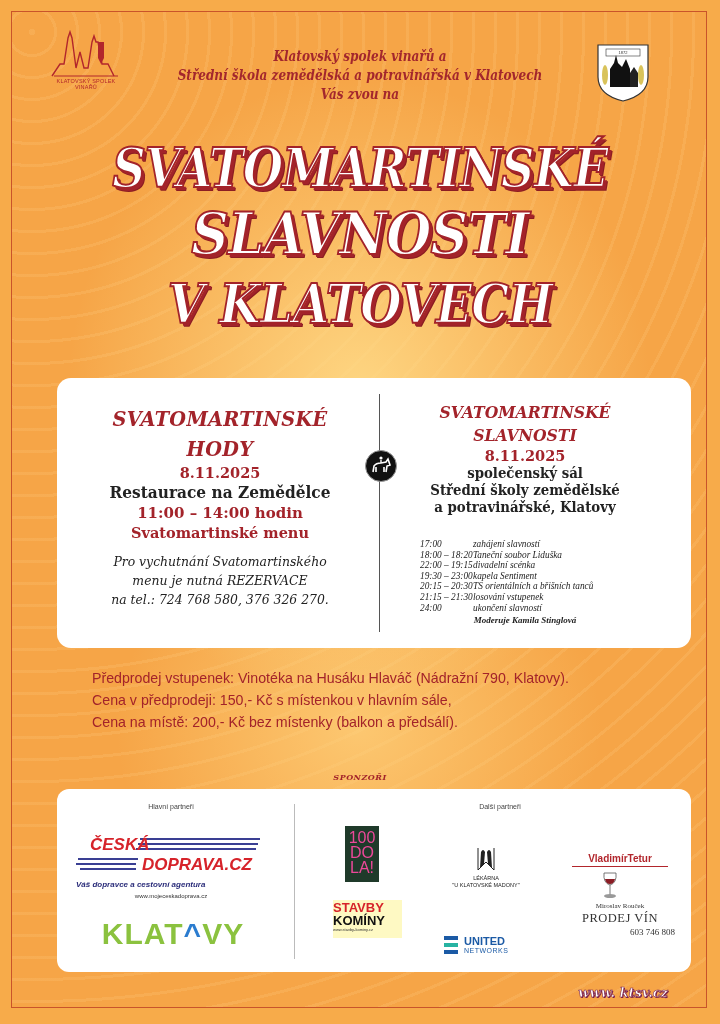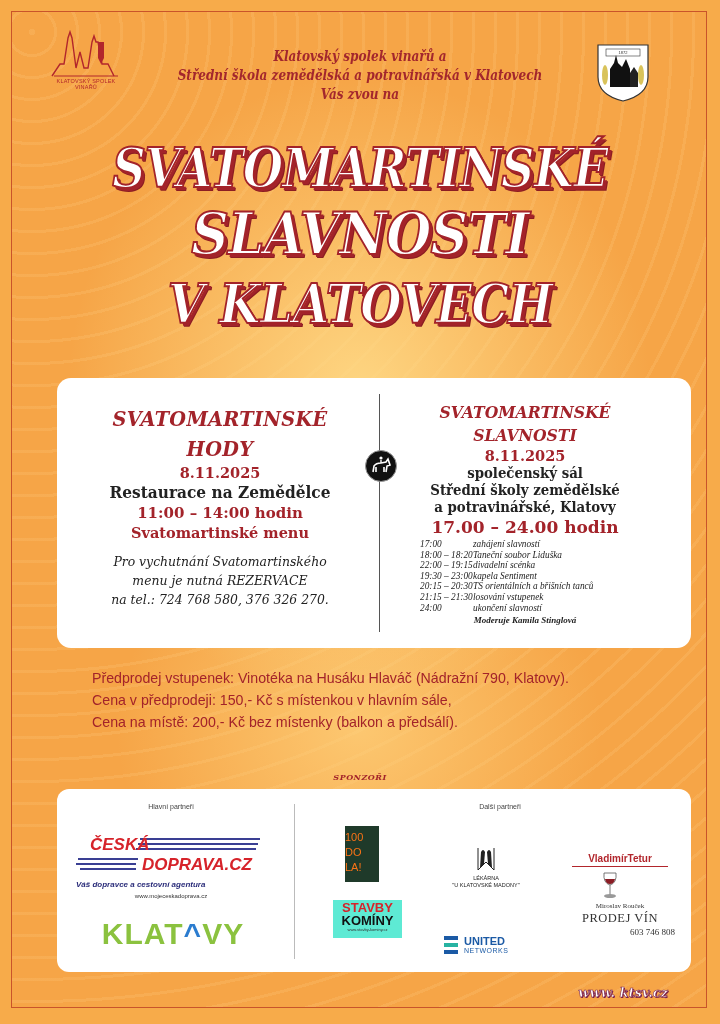--- a/index.html
+++ b/index.html
@@ -121,25 +121,25 @@
     color: #2b2d7a; font-weight: bold; font-style: italic; font-size: 8px;
   }
   .cd-url { left: 76px; top: 893px; width: 190px; text-align: center; color: #333; font-size: 6px; }
   .klatovy {
     left: 88px; top: 917px; width: 170px; text-align: center;
     color: #8bc23f; font-weight: bold; font-size: 30px; letter-spacing: 1px;
   }
   .klatovy .accent { color: #2b7ccf; }
   .sto-dolu {
     left: 345px; top: 826px; width: 34px; height: 56px; background: #1f3a2a;
-    color: #f97316; font-size: 11px; line-height: 15px; text-align: left; padding-top: 4px; box-sizing: border-box;
+    color: #ec4899; font-size: 16px; line-height: 15px; text-align: center; padding-top: 4px; box-sizing: border-box;
   }
   .stavby {
-    left: 333px; top: 900px; width: 69px; height: 38px; background: #5eead4;
-    text-align: center; box-sizing: border-box; padding-top: 1px;
+    left: 333px; top: 900px; width: 69px; height: 38px; background: #fef9c3;
+    text-align: left; box-sizing: border-box; padding-top: 1px;
   }
   .stavby .s1 { color: #d6232a; font-weight: bold; font-size: 13px; line-height: 13px; }
   .stavby .s2 { color: #111; font-weight: bold; font-size: 13px; line-height: 13px; }
   .stavby .s3 { color: #333; font-size: 4px; line-height: 6px; }
   .lekarna-icon { left: 472px; top: 846px; width: 28px; height: 28px; }
   .lekarna-text { left: 436px; top: 875px; width: 100px; text-align: center; font-size: 5.5px; line-height: 7px; color: #222; }
   .united { left: 442px; top: 909px; width: 90px; height: 24px; margin-top: 24px; }
   .united-text1 { position: absolute; left: 22px; top: 2px; color: #1b5aa5; font-weight: bold; font-size: 11px; }
   .united-text2 { position: absolute; left: 22px; top: 14px; color: #1b5aa5; font-size: 7px; letter-spacing: 0.5px; }
   .united-mark { position: absolute; left: 2px; top: 3px; width: 14px; height: 18px; }
@@ -218,21 +218,20 @@
   </div>
 </div>
 
 <div class="col col-right">
   <div class="serif-red h-right">SVATOMARTINSKÉ</div>
   <div class="serif-red h-right">SLAVNOSTI</div>
   <div class="serif-red date">8.11.2025</div>
   <div class="venue venue-right">společenský sál</div>
   <div class="venue venue-right">Střední školy zemědělské</div>
   <div class="venue venue-right">a potravinářské, Klatovy</div>
-  <div class="time-red time-right">17.00 – 24.00 hodin</div>
 </div>
 
 <div class="schedule">
   <div class="sch-row">
       <span class="sch-time">17:00</span>
       <span>zahájení slavností</span>
     </div>
   <div class="sch-row">
       <span class="sch-time">18:00 – 18:20</span>
       <span>Taneční soubor Liduška</span>

